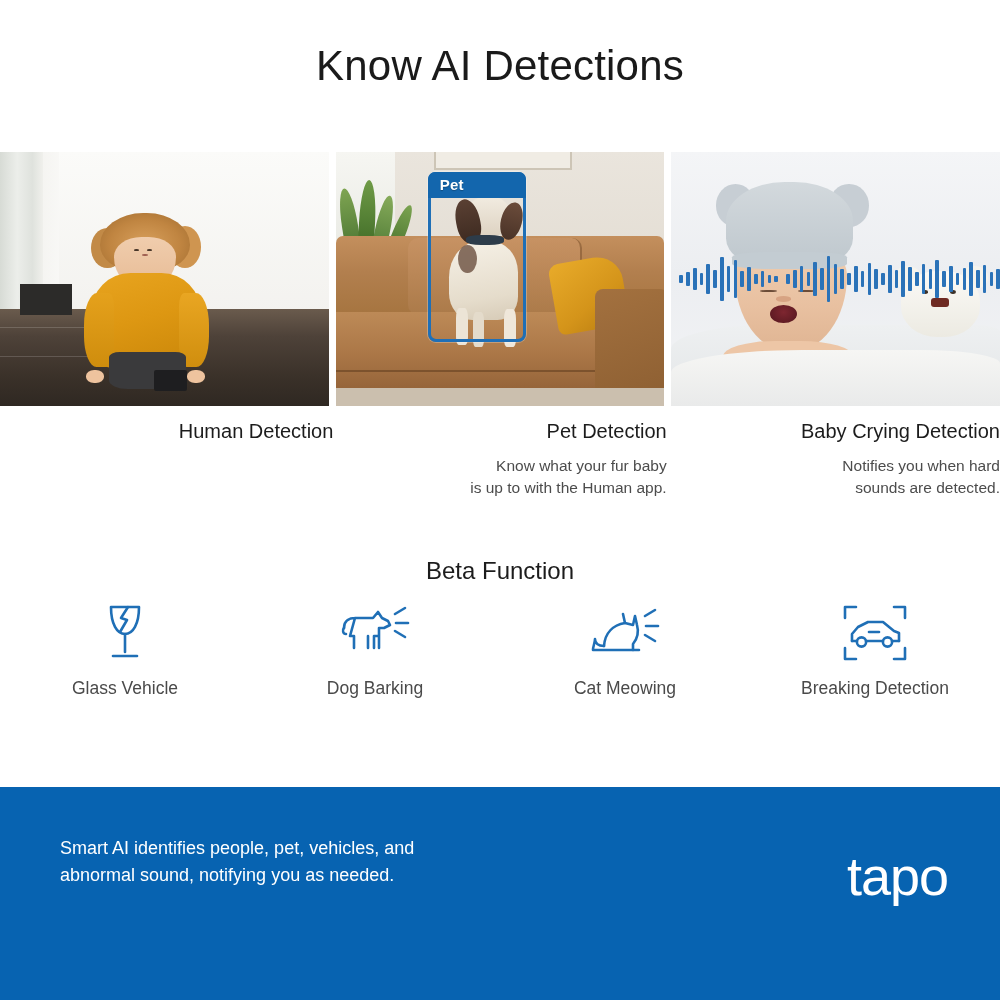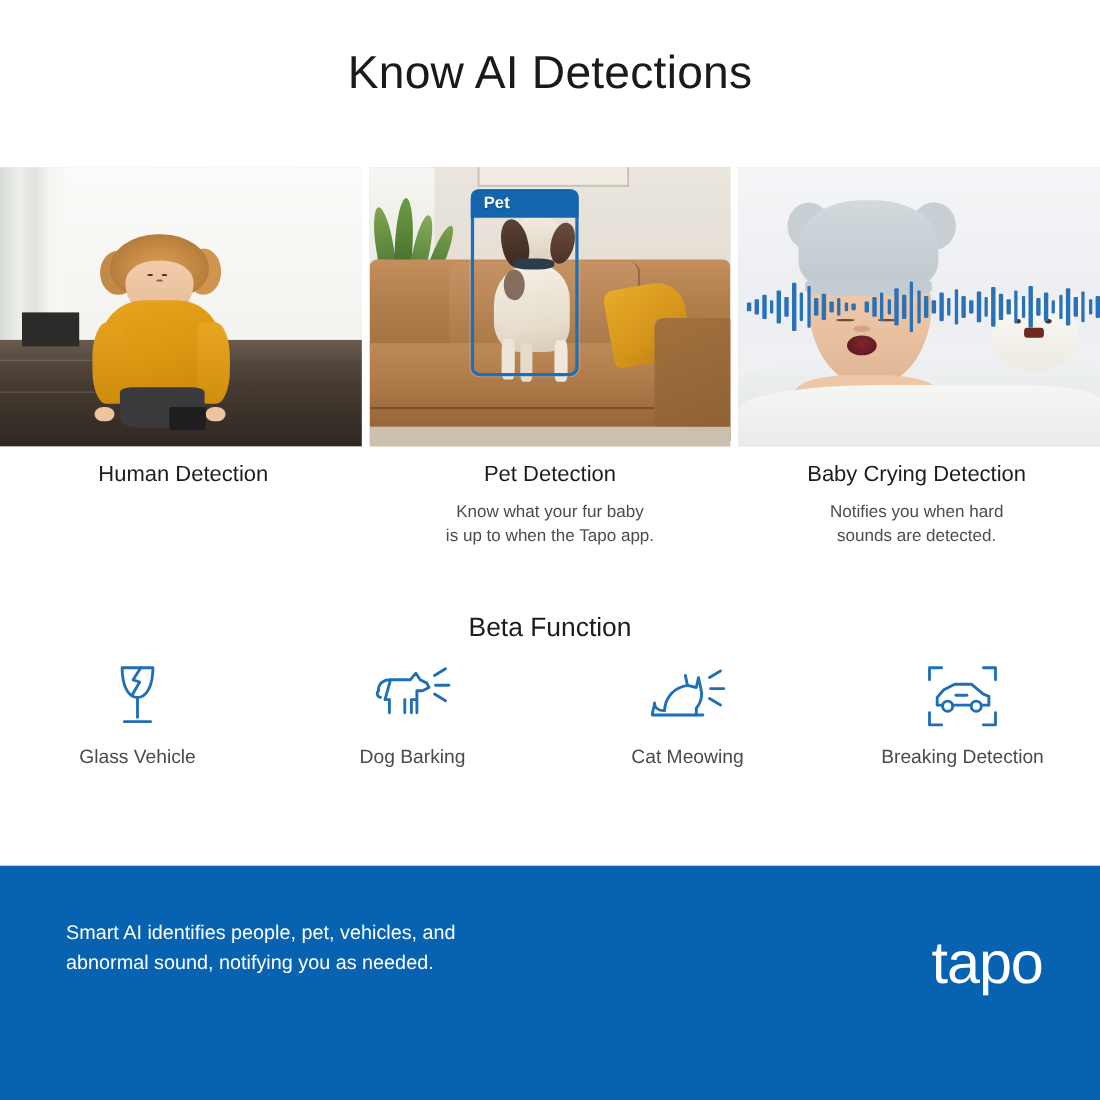--- a/index.html
+++ b/index.html
@@ -216,21 +216,21 @@
     background:#1366ad; border-radius:7px 7px 0 0;
     color:#ffffff; font-weight:bold; font-size:15px;
     padding:4px 0 5px 12px; letter-spacing:.2px;
     text-shadow: 0 1px 1px rgba(0,0,0,.25);
   }
   .detbox.person { left:68px; top:25px; width:122px; height:202px; }
   .detbox.pet { left:92px; top:20px; width:98px; height:170px; }
 
   
   .captions { position:absolute; top:420px; left:0; width:1000px; display:flex; }
-  .cap { flex:1 1 0; text-align:center; }
+  .cap { flex:1 1 0; text-align:right; }
   .cap h3 { font-size:20px; font-weight:400; color:#1c1c1c; margin-bottom:12px; }
   .cap p { font-size:15.5px; font-weight:400; color:#4c4c4c; line-height:1.45; }
 
   
   .beta-title {
     position:absolute; top:557px; left:0; width:1000px; text-align:center;
     font-size:24px; font-weight:400; color:#1c1c1c;
   }
   .beta-row {
     position:absolute; top:600px; left:0; width:1000px; display:flex;
@@ -407,21 +407,21 @@
   </div>
 
   <div class="captions">
     <div class="cap">
       <h3>Human Detection</h3>
     </div>
     <div class="cap">
       <h3>Pet Detection</h3>
       <p>
         <span>Know what your fur baby</span><br>
-        <span>is up to when the Tapo app.</span>
+        <span>is up to with the Human app.</span>
       </p>
     </div>
     <div class="cap">
       <h3>Baby Crying Detection</h3>
       <p>
         <span>Notifies you when hard</span><br>
         <span>sounds are detected.</span>
       </p>
     </div>
   </div>

